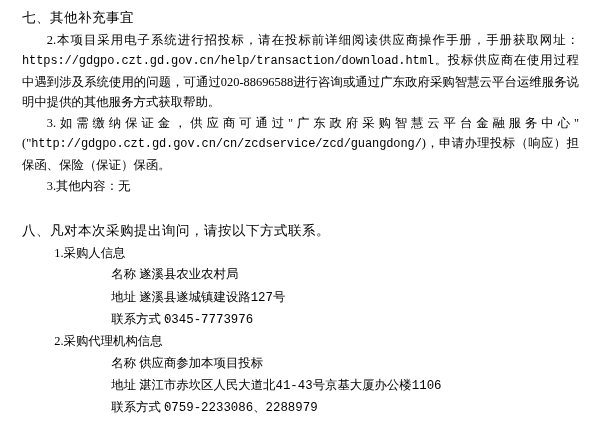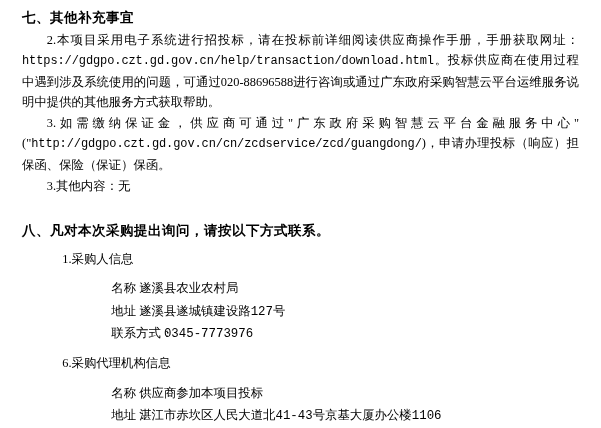--- a/index.html
+++ b/index.html
@@ -19,21 +19,21 @@
     width: 601px;
     height: 428px;
     padding: 0;
     box-sizing: border-box;
   }
   .content {
     padding: 8px 22px 0 22px;
   }
   .h-section {
     font-size: 13.5px;
-    font-weight: bold;
+    font-weight: normal;
     line-height: 1.5;
     margin: 0 0 2px 0;
     letter-spacing: 0.5px;
   }
   .h-section.spaced {
     margin-top: 20px;
   }
   .para {
     font-size: 12.4px;
     line-height: 1.62;
@@ -49,21 +49,21 @@
     font-size: 12px;
     letter-spacing: -0.1px;
   }
   .list-lvl1 {
     font-size: 12.4px;
     line-height: 1.72;
     margin: 0;
     padding-left: 2.6em;
   }
   .list-lvl1 .li {
-    margin: 8px;
+    margin: 0;
   }
   .kv {
     display: block;
     font-size: 12.4px;
     line-height: 1.72;
     padding-left: 4.6em;
     white-space: nowrap;
   }
   .kv .k {
     display: inline-block;
@@ -118,21 +118,21 @@
         <span class="k spread">名</span><span class="k">称</span><span class="sep">：</span><span class="v">遂溪县农业农村局</span>
       </span>
       <span class="kv">
         <span class="k spread">地</span><span class="k">址</span><span class="sep">：</span><span class="v">遂溪县遂城镇建设路127号</span>
       </span>
       <span class="kv">
         <span class="k">联系方式</span><span class="sep">：</span><span class="v">0345-7773976</span>
       </span>
 
       <div class="li">
-        <span>6.采购代理机构信息</span>
+        <span>2.采购代理机构信息</span>
       </div>
       <span class="kv">
         <span class="k spread">名</span><span class="k">称</span><span class="sep">：</span><span class="v">供应商参加本项目投标</span>
       </span>
       <span class="kv">
         <span class="k spread">地</span><span class="k">址</span><span class="sep">：</span><span class="v">湛江市赤坎区人民大道北41-43号京基大厦办公楼1106</span>
       </span>
       <span class="kv">
         <span class="k">联系方式</span><span class="sep">：</span><span class="v">0759-2233086、2288979</span>
       </span>

